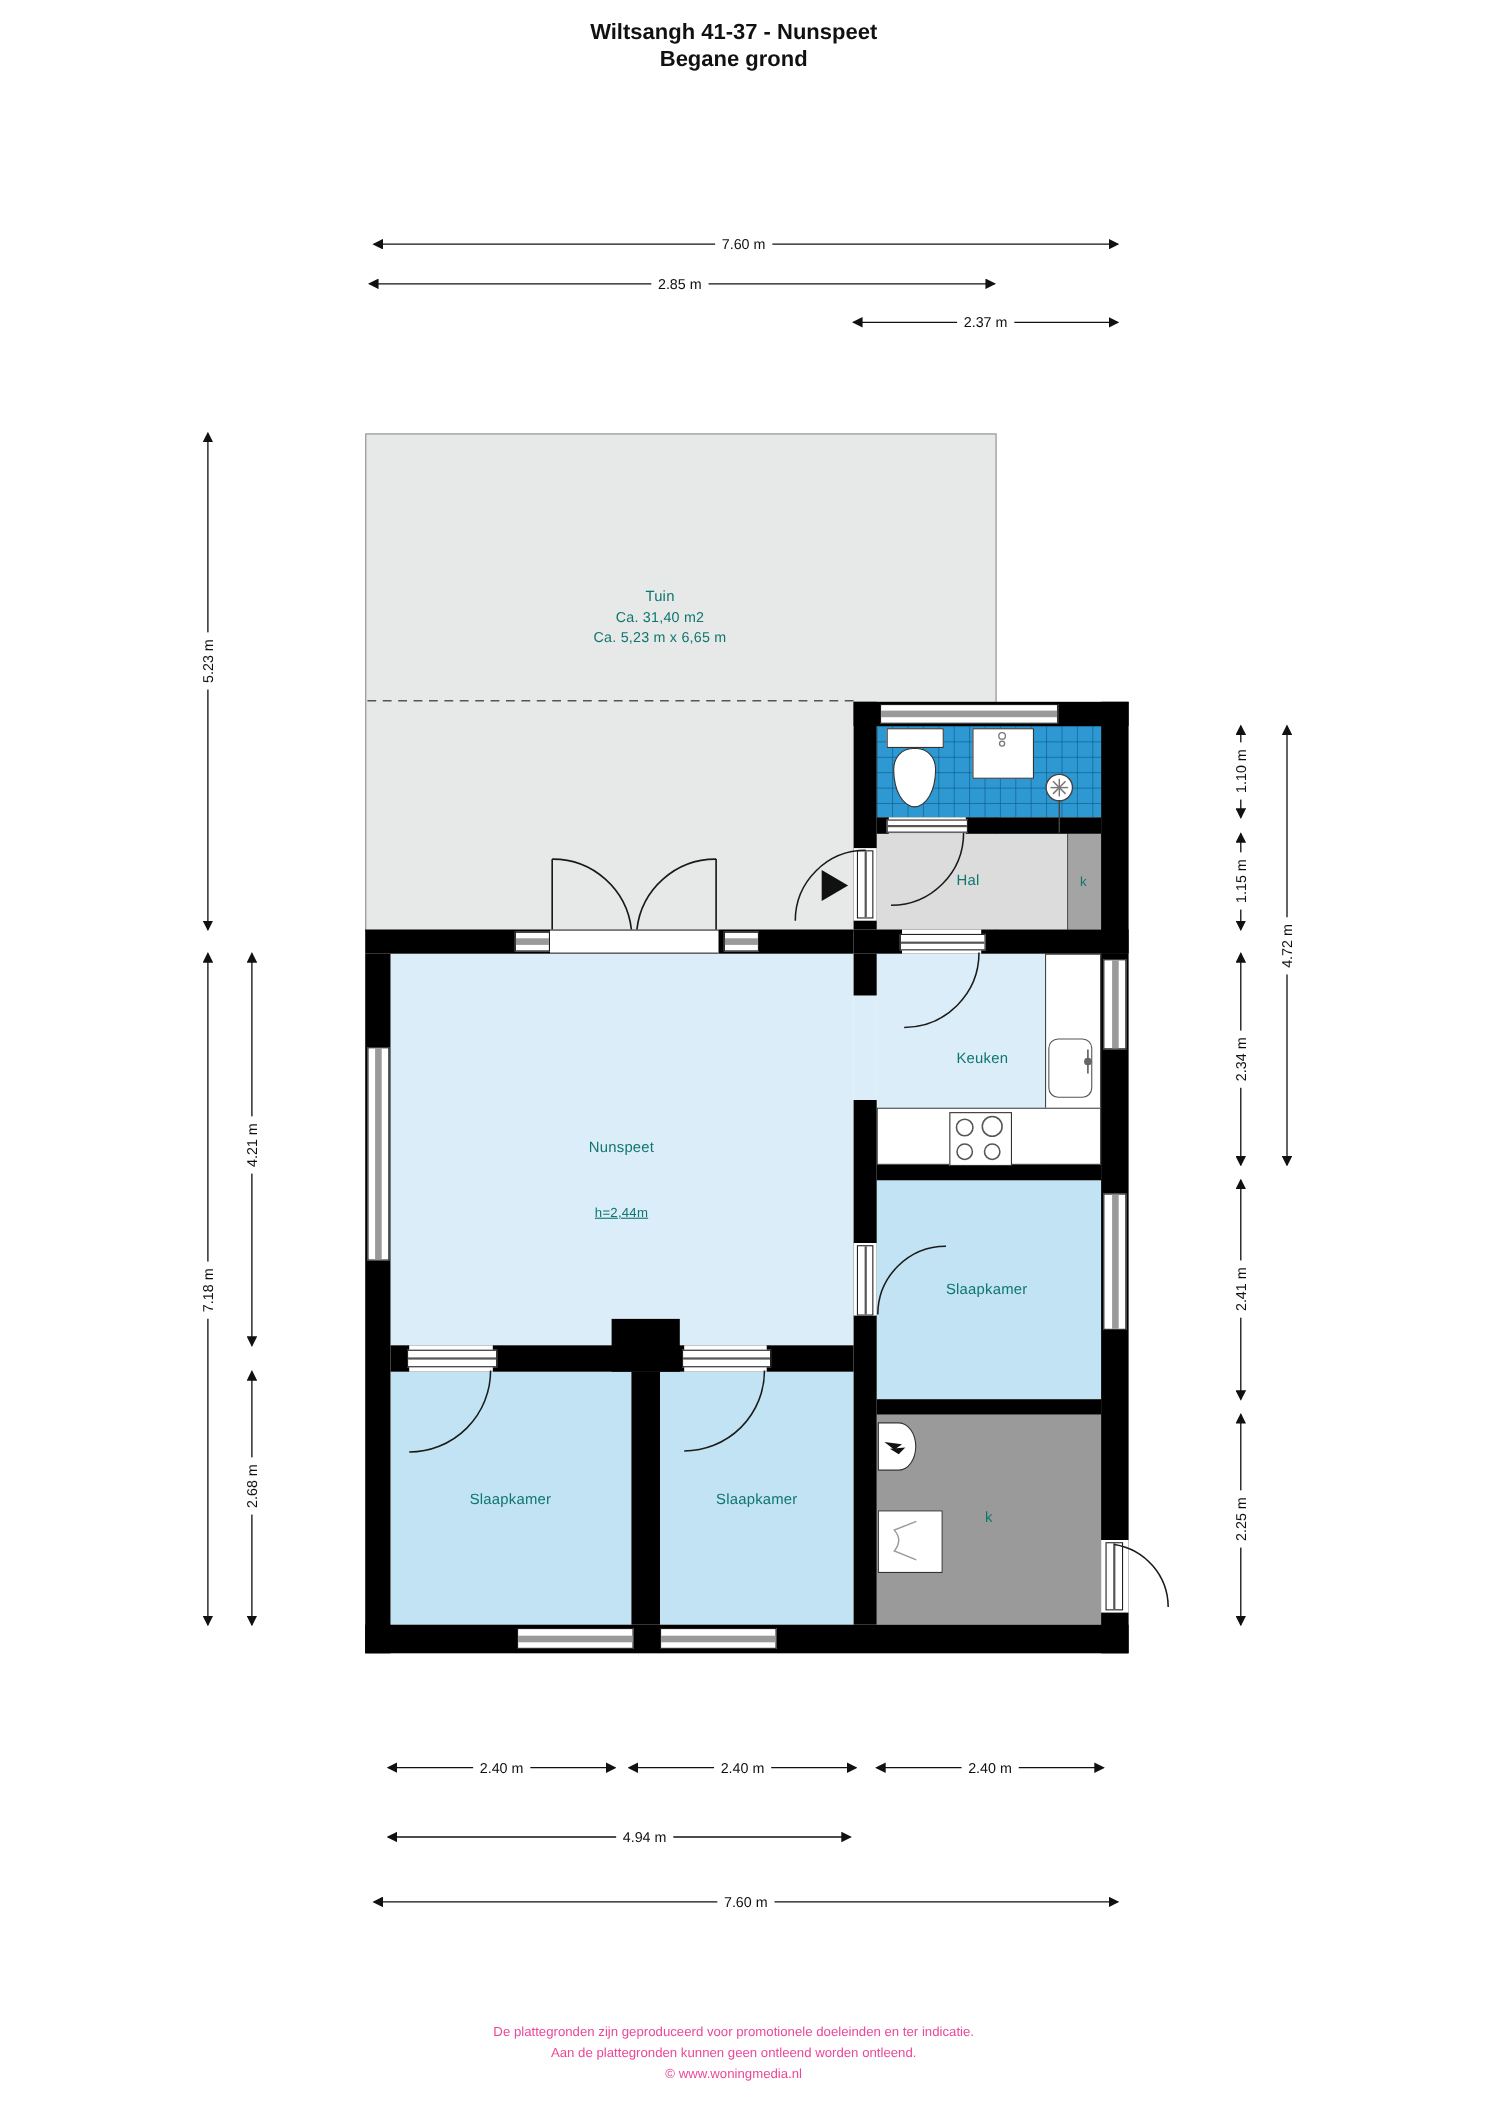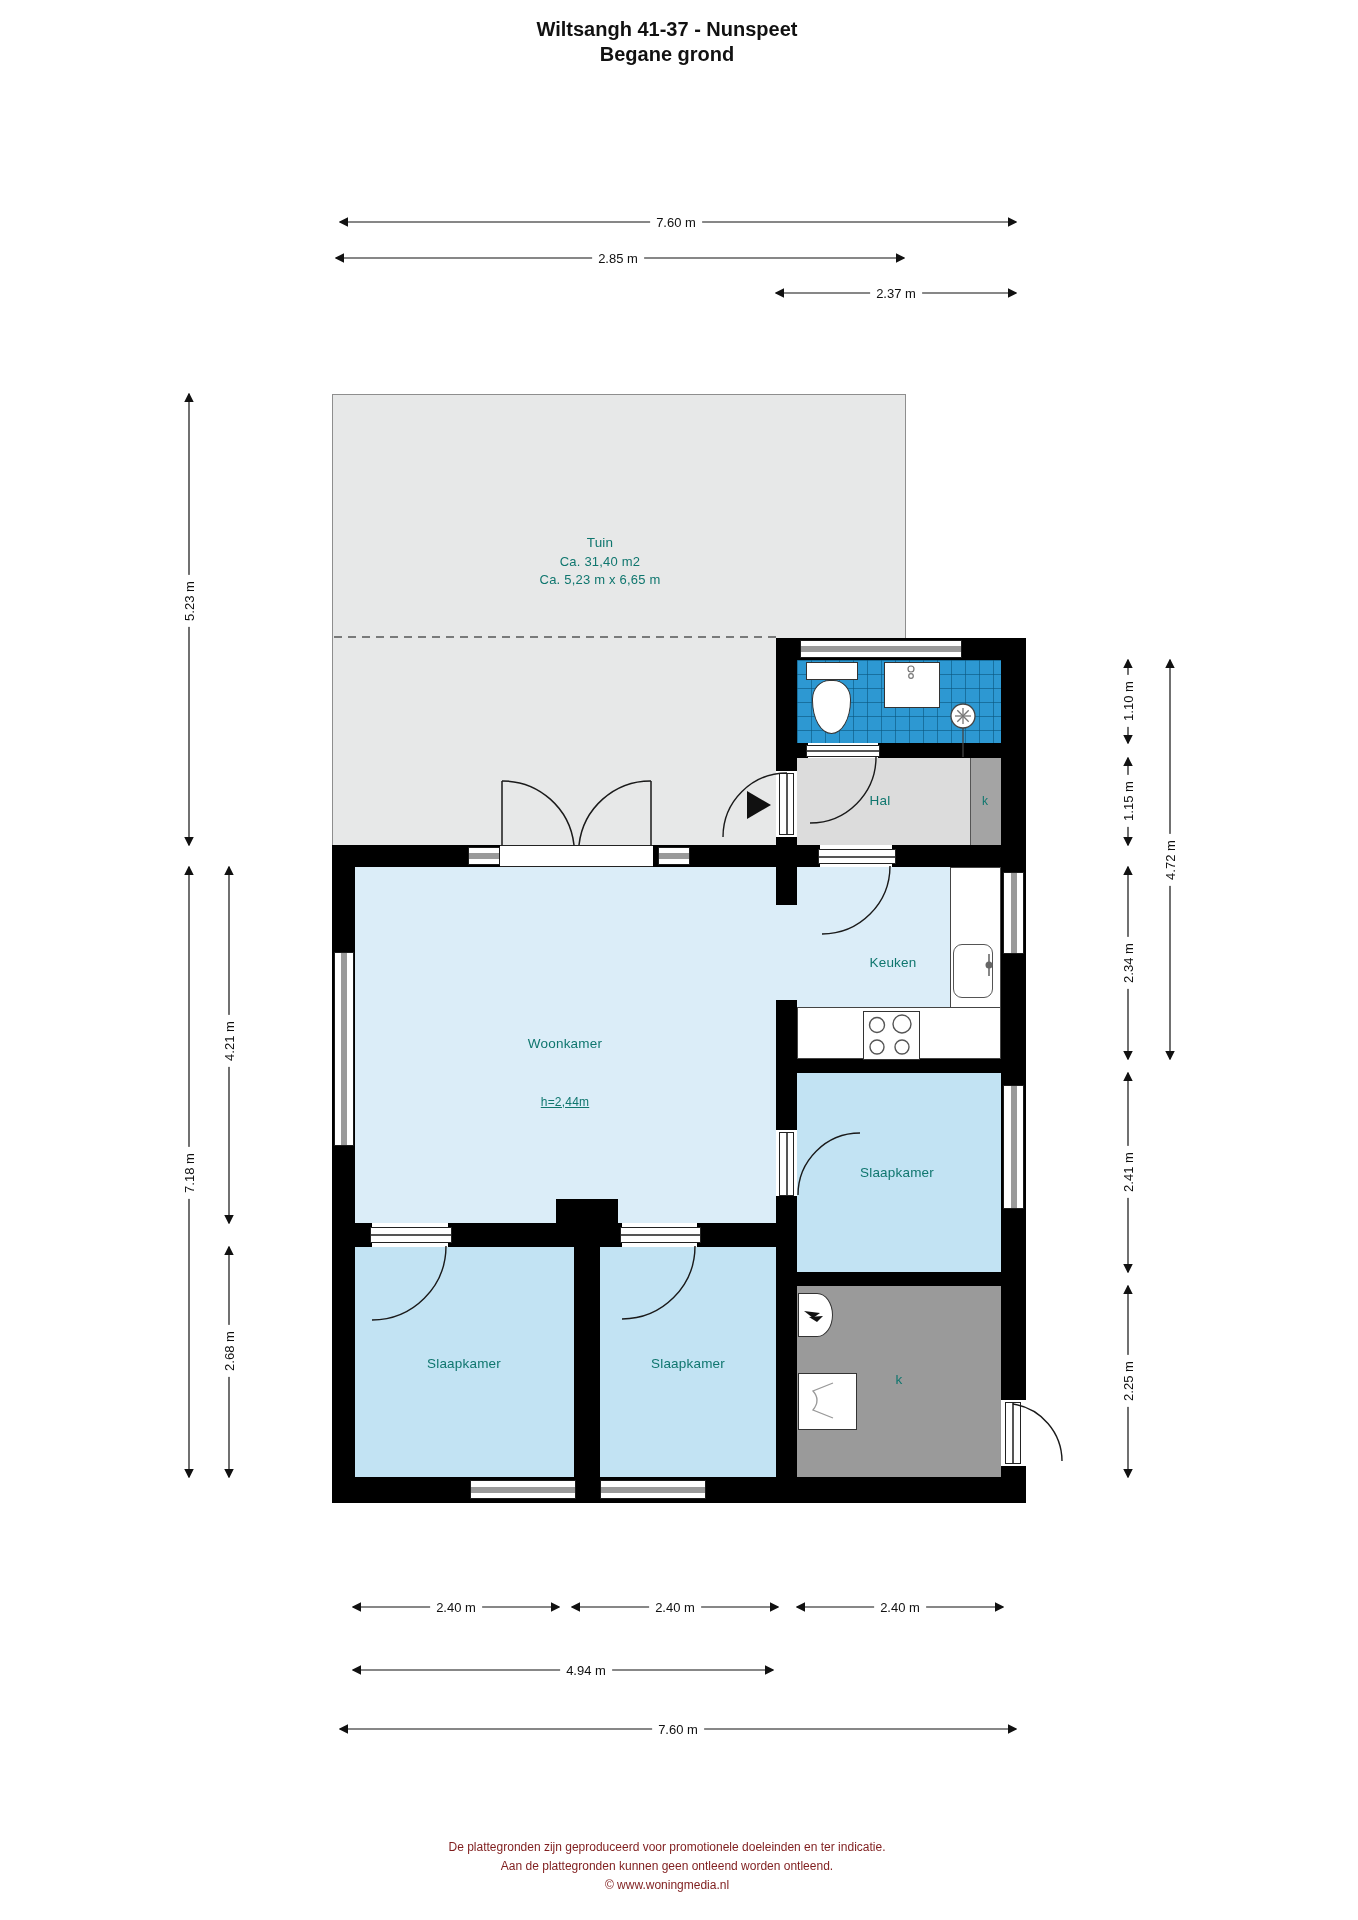--- a/index.html
+++ b/index.html
@@ -24,21 +24,21 @@
     background-size:14px 14px;}
   .lbl{position:absolute;transform:translate(-50%,-50%);white-space:nowrap;z-index:50;
        font-size:13.5px;color:#0f766e;letter-spacing:.2px;}
   .lbl.small{font-size:12px;}
   .dim-lbl{position:absolute;transform:translate(-50%,-50%);white-space:nowrap;z-index:45;
        font-size:13px;color:#111;background:#fff;padding:0 6px;}
   .dim-lbl.vert{transform:translate(-50%,-50%) rotate(-90deg);}
   .title{position:absolute;left:667px;transform:translateX(-50%);white-space:nowrap;
        font-size:20px;font-weight:bold;color:#111;z-index:50;}
   .footer-line{position:absolute;left:667px;transform:translateX(-50%);white-space:nowrap;
-       font-size:12px;color:#7f1d1d;z-index:50;}
+       font-size:12px;color:#ec4899;z-index:50;}
   svg.overlay{position:absolute;left:0;top:0;z-index:40;pointer-events:none;}
 </style>
 </head>
 <body>
 
 <div class="page">
 
   <div class="title" style="top:18px;">Wiltsangh 41-37 - Nunspeet</div>
   <div class="title" style="top:43px;">Begane grond</div>
 
@@ -219,21 +219,21 @@
   <div class="dim-lbl" style="left:900px;top:1607px;">2.40 m</div>
   <div class="dim-lbl" style="left:563px;top:1670px;margin-left:23px;">4.94 m</div>
   <div class="dim-lbl" style="left:678px;top:1729px;">7.60 m</div>
 
   <div class="lbl" style="left:600px;top:542px;">Tuin</div>
   <div class="lbl" style="left:600px;top:561px;font-size:13px;">Ca. 31,40 m2</div>
   <div class="lbl" style="left:600px;top:579px;font-size:13px;">Ca. 5,23 m x 6,65 m</div>
   <div class="lbl" style="left:880px;top:800px;">Hal</div>
   <div class="lbl small" style="left:985px;top:801px;">k</div>
   <div class="lbl" style="left:893px;top:962px;">Keuken</div>
-  <div class="lbl" style="left:565px;top:1043px;">Woonkamer</div>
+  <div class="lbl" style="left:565px;top:1043px;">Nunspeet</div>
   <div class="lbl small" style="left:565px;top:1102px;text-decoration:underline;">h=2,44m</div>
   <div class="lbl" style="left:897px;top:1172px;">Slaapkamer</div>
   <div class="lbl" style="left:464px;top:1363px;">Slaapkamer</div>
   <div class="lbl" style="left:688px;top:1363px;">Slaapkamer</div>
   <div class="lbl" style="left:899px;top:1379px;">k</div>
 
   <div class="footer-line" style="top:1840px;">De plattegronden zijn geproduceerd voor promotionele doeleinden en ter indicatie.</div>
   <div class="footer-line" style="top:1859px;">Aan de plattegronden kunnen geen ontleend worden ontleend.</div>
   <div class="footer-line" style="top:1878px;">© www.woningmedia.nl</div>
 

